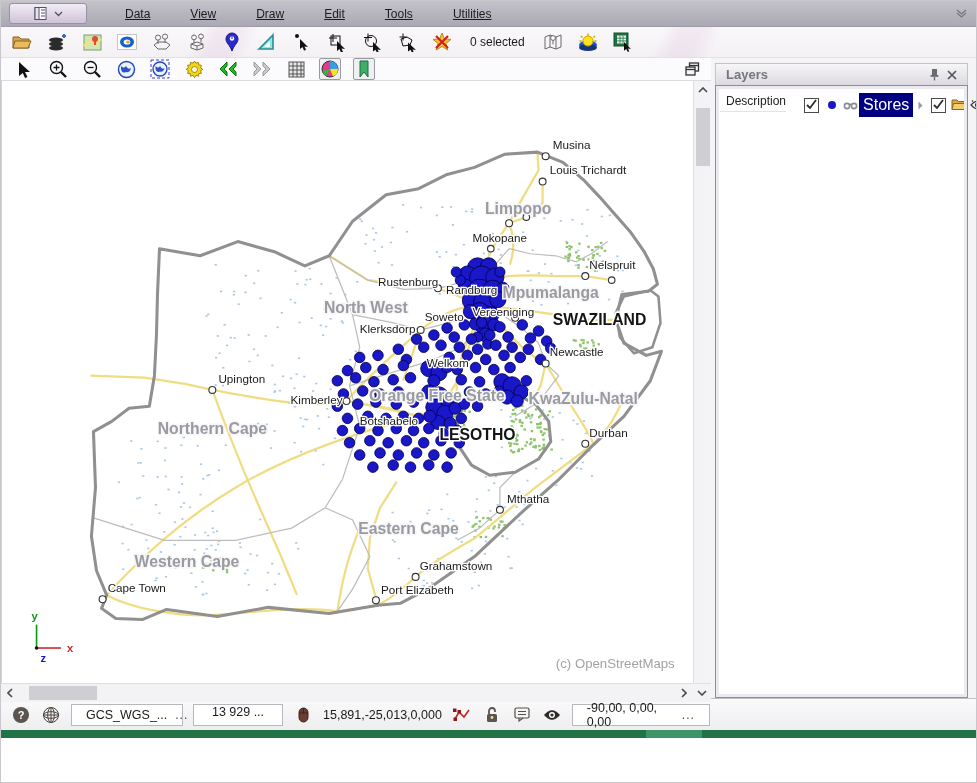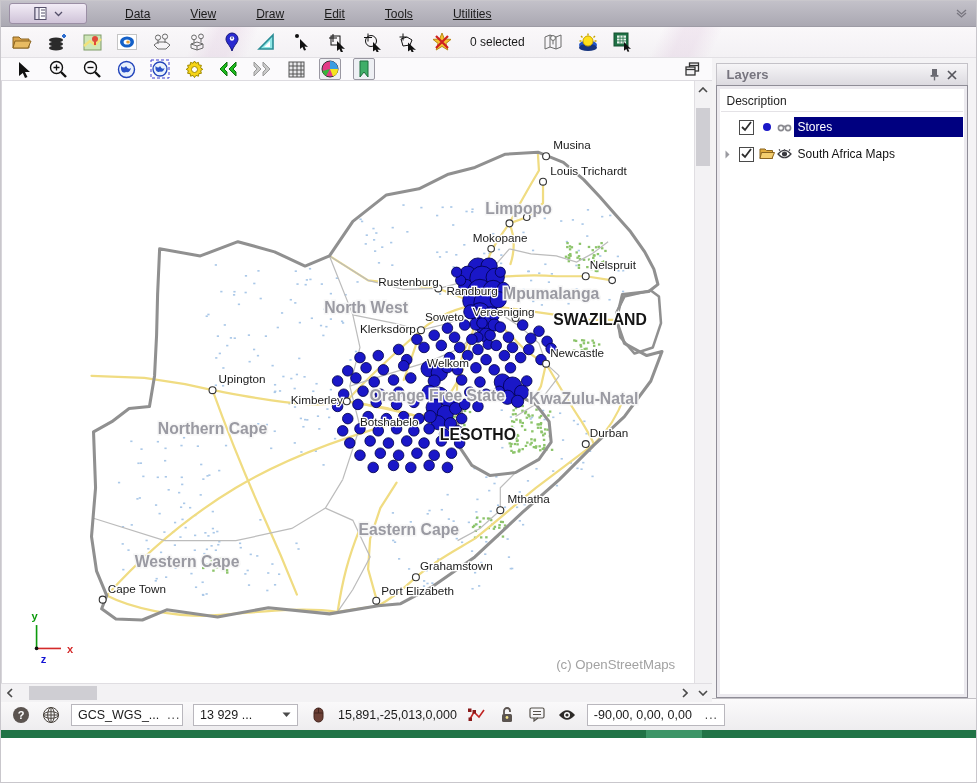--- a/index.html
+++ b/index.html
@@ -58,32 +58,32 @@
   .h-thumb { width:68px; height:14px; background:#cfced3; margin-left:10px; }
   .h-track { flex:1; }
   .corner { width:18px; background:#f3f2f4; border-top:1px solid #e0dee2; display:flex; align-items:center; justify-content:center; }
   
   .side { width:265px; background:#f4f3f5; padding:5px 8px 0 4px; display:flex; flex-direction:column; }
   .panel { flex:1; display:flex; flex-direction:column; margin-bottom:0; }
   .panel-header { height:22px; display:flex; align-items:center; padding:0 6px 0 10px;
     background:linear-gradient(#f6f5f7,#dcdae0); border:1px solid #c4c2c8; border-bottom:none; }
   .panel-title { font-size:13px; color:#77757f; font-weight:bold; flex:1; }
   .panel-hbtn { width:18px; height:16px; display:flex; align-items:center; justify-content:center; }
-  .panel-body { flex:1; background:#fff; border:1px solid #8f8d97; outline:3px solid #eceaef; outline-offset:-4px; padding:4px; display:flex; flex-direction:column; }
+  .panel-body { flex:1; background:#fff; border:1px solid #8f8d97; outline:3px solid #eceaef; outline-offset:-4px; padding:4px; display:flex; }
   .desc-header { height:22px; font-size:12px; color:#222; display:flex; align-items:center; padding-left:6px; border-bottom:1px solid #e4e2e6; }
-  .layer-row { height:24px; display:flex; align-items:center; font-size:12px; margin-top:3px; }
+  .layer-row { height:24px; display:flex; align-items:center; font-size:16px; margin-top:3px; }
   .layer-indent { width:14px; display:flex; align-items:center; justify-content:center; }
   .cbx { width:15px; height:15px; border:1px solid #4a4a4a; background:#fff; display:flex; align-items:center; justify-content:center; margin:0 4px; }
   .row-icon { width:18px; height:16px; display:flex; align-items:center; justify-content:center; }
   .layer-label { flex:1; padding:3px 4px; color:#111; }
   .layer-label.selected { background:#000080; color:#fff; }
   
   .statusbar { height:32px; background:linear-gradient(#fbfafb,#eeedef); border-top:1px solid #c2c0c5;
     display:flex; align-items:center; gap:10px; padding:0 10px; }
-  .sb-box { background:#fff; border:1px solid #b9b7bd; height:22px; display:flex; align-items:center; padding:0 6px; gap:8px; font-size:12px; color:#222; }
+  .sb-box { background:#fff; border:1px solid #b9b7bd; height:22px; display:flex; align-items:center; padding:0 14px; gap:8px; font-size:12px; color:#222; }
   .sb-dots { color:#444; font-size:12px; letter-spacing:1px; }
   .sb-text { font-size:12.5px; color:#1a1a1a; }
   .sb-icon { width:20px; height:20px; display:flex; align-items:center; justify-content:center; }
   
   .excel-strip { height:8px; background:#217346; position:relative; }
   .excel-strip .seg { position:absolute; left:645px; width:56px; top:0; bottom:0; background:#3d9567; }
   svg text { user-select:none; }
 </style>
 </head>
 <body>
@@ -1238,21 +1238,21 @@
           <ellipse cx="9" cy="9" rx="3.3" ry="7.5"></ellipse>
           <ellipse cx="9" cy="9" rx="7.5" ry="3.3"></ellipse>
           <path d="M9,1.5 v15"></path>
           <path d="M1.5,9 h15"></path>
       </svg>
     </span>
     <span class="sb-box" style="width:112px;">
       <span class="sb-text" style="flex:1;">GCS_WGS_...</span>
       <span class="sb-dots">...</span>
     </span>
-    <span class="sb-box" style="width:105px;">
+    <span class="sb-box" style="width:90px;flex-direction:column;">
       <span class="sb-text" style="flex:1;">13 929 ...</span>
       <svg width="9" height="6" viewBox="0 0 9 6">
           <path d="M0.5,0.5 L4.5,5 L8.5,0.5 Z" fill="#4a4a4a"></path>
         </svg>
     </span>
     <span class="sb-icon">
       <svg width="11" height="16" viewBox="0 0 11 16">
         <rect x="1" y="1" width="9" height="14" rx="4.5" fill="#6b3f35" stroke="#43241d"></rect>
         <path d="M5.5,1 v5 M1,6 h9" stroke="#43241d"></path>
       </svg>

